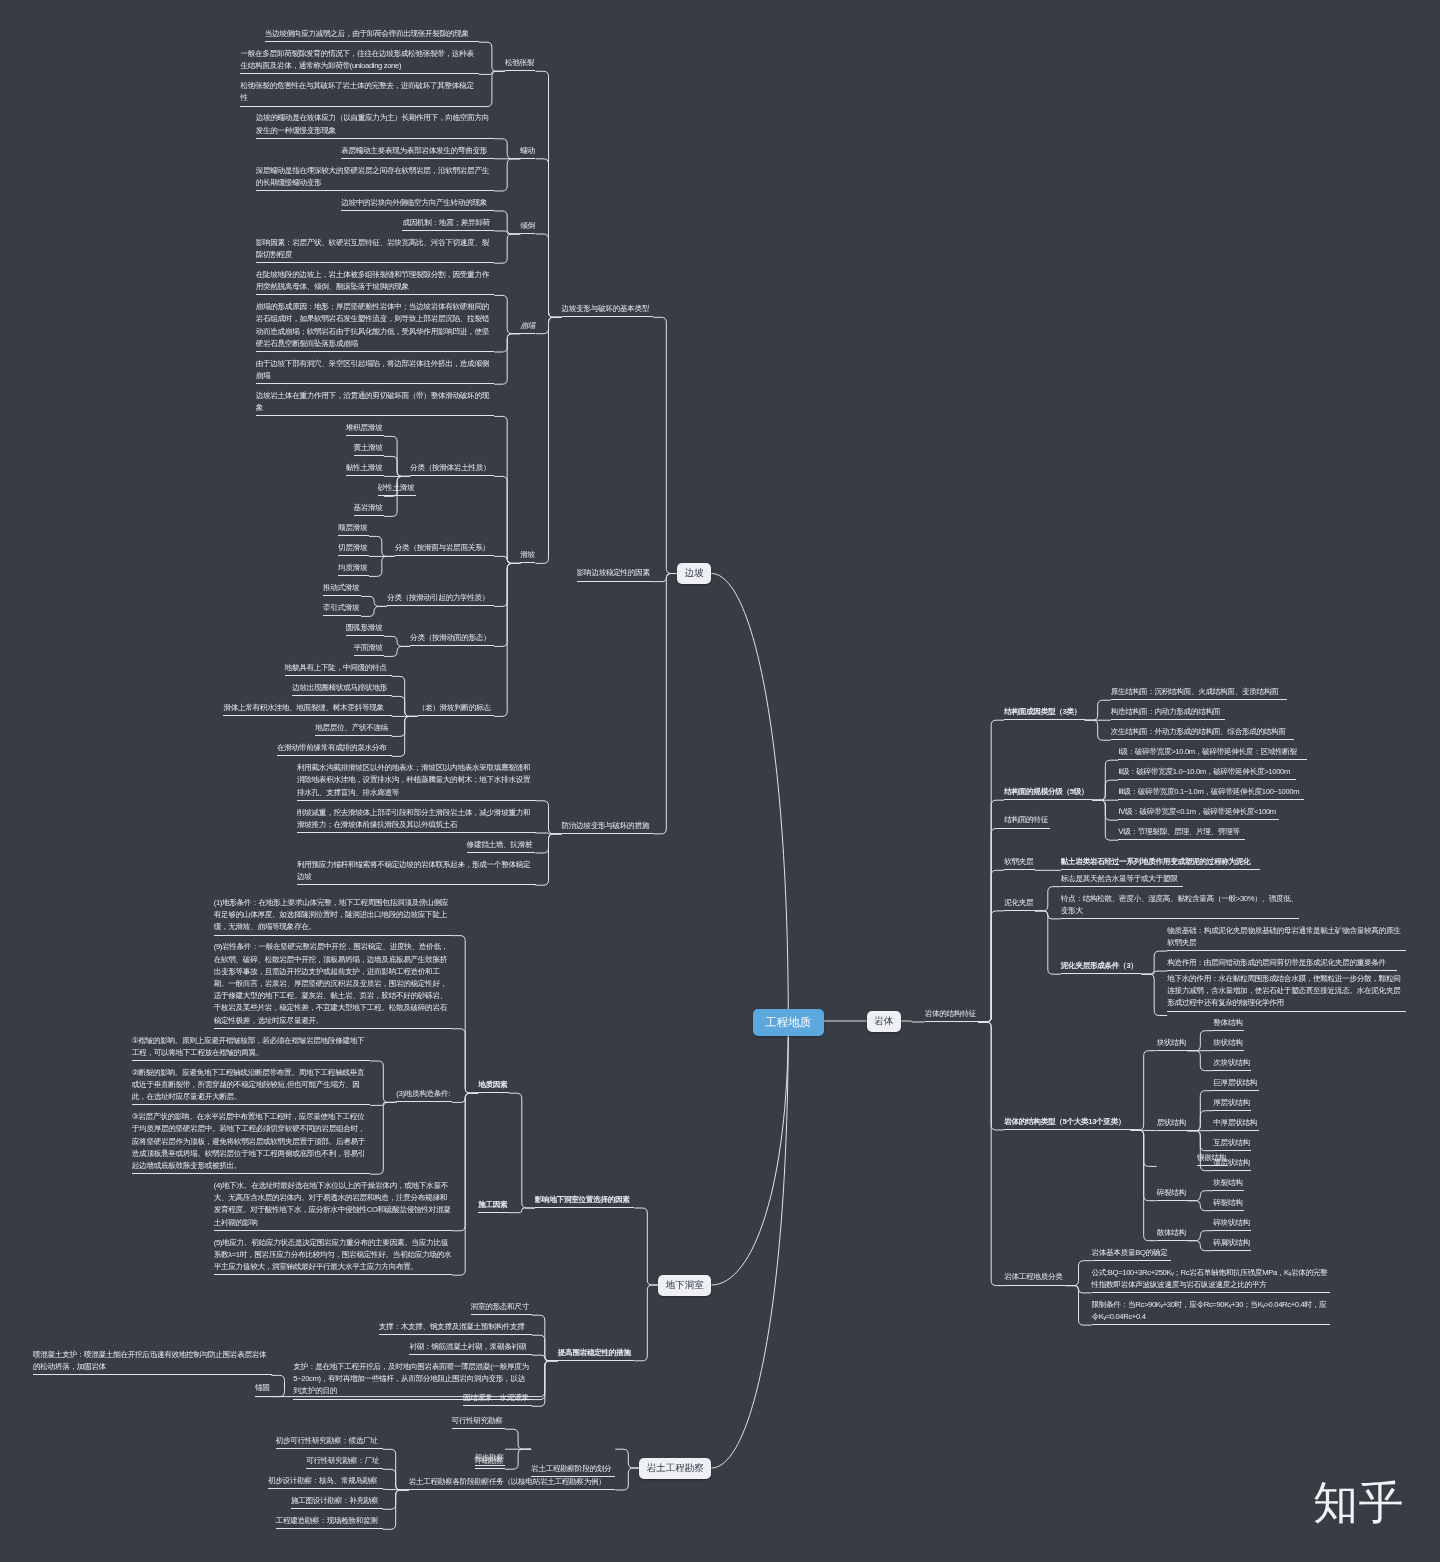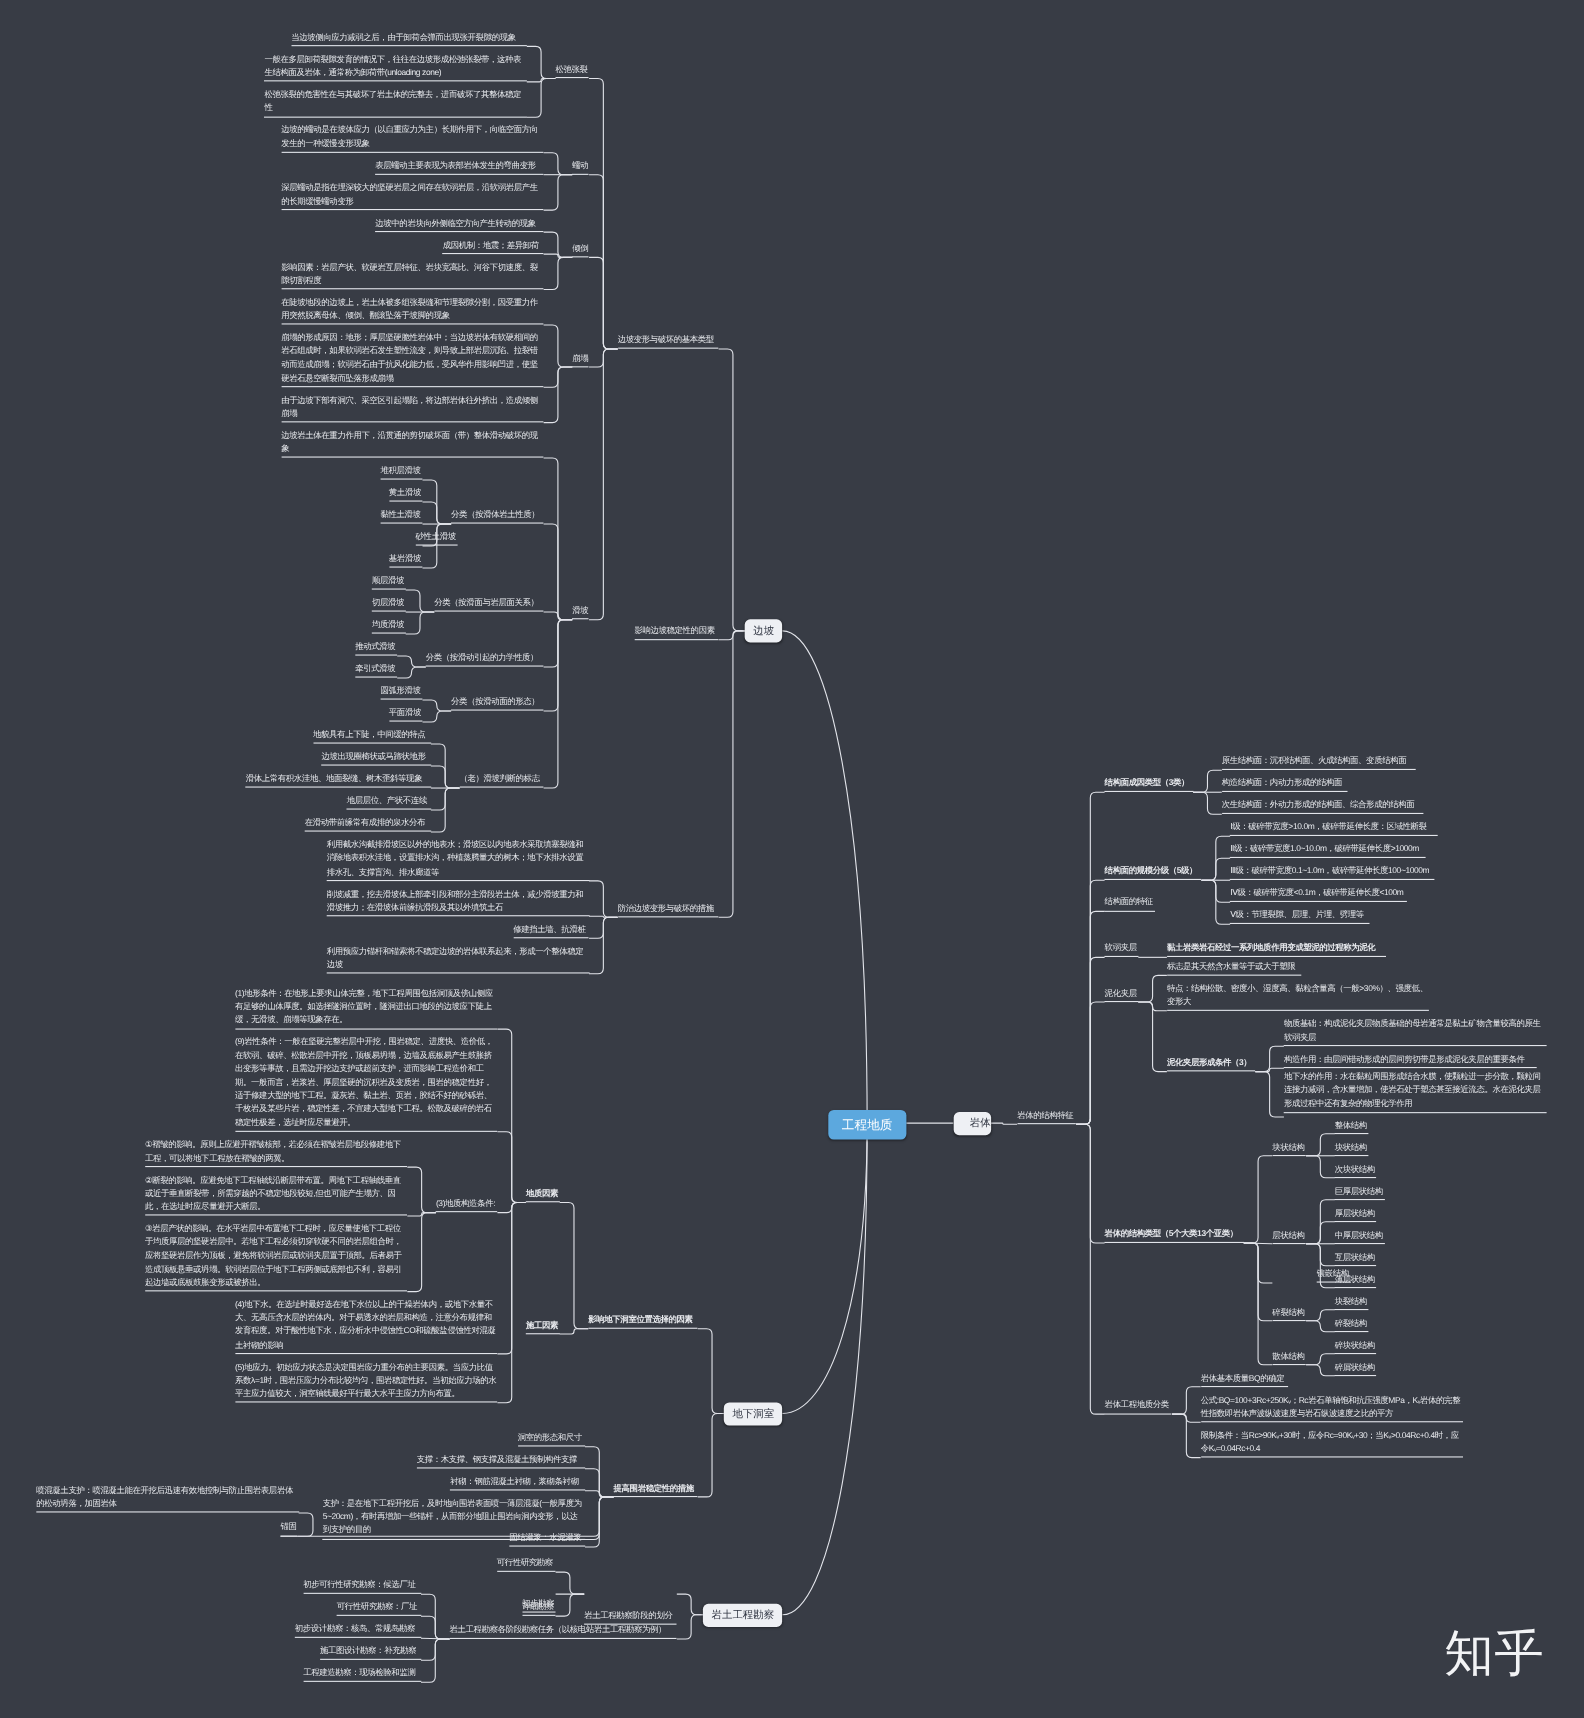--- a/index.html
+++ b/index.html
@@ -164,21 +164,21 @@
       <div class="nd wrap" style="width: 238.5px; left: 240.4px; top: 48px;"><span>一般在多层卸荷裂隙发育的情况下，往往在边坡形成松弛张裂带，这种表生结构面及岩体，通常称为卸荷带(unloading zone)</span><i class="ul"></i></div>
       <div class="nd wrap" style="width: 238.5px; left: 240.4px; top: 80.2px;"><span>松弛张裂的危害性在与其破坏了岩土体的完整去，进而破坏了其整体稳定性</span><i class="ul"></i></div>
       <div class="nd" style="width: 15.3px; left: 520.2px; top: 144.6px;"><span>蠕动</span><i class="ul"></i></div>
       <div class="nd wrap" style="width: 238.5px; left: 255.7px; top: 112.4px;"><span>边坡的蠕动是在坡体应力（以自重应力为主）长期作用下，向临空面方向发生的一种缓慢变形现象</span><i class="ul"></i></div>
       <div class="nd" style="width: 153px; left: 341.2px; top: 144.6px;"><span>表层蠕动主要表现为表部岩体发生的弯曲变形</span><i class="ul"></i></div>
       <div class="nd wrap" style="width: 238.5px; left: 255.7px; top: 164.6px;"><span>深层蠕动是指在埋深较大的坚硬岩层之间存在软弱岩层，沿软弱岩层产生的长期缓慢蠕动变形</span><i class="ul"></i></div>
       <div class="nd" style="width: 15.3px; left: 520.2px; top: 219.8px;"><span>倾倒</span><i class="ul"></i></div>
       <div class="nd" style="width: 153px; left: 341.2px; top: 196.8px;"><span>边坡中的岩块向外侧临空方向产生转动的现象</span><i class="ul"></i></div>
       <div class="nd" style="width: 91.8px; left: 402.4px; top: 216.8px;"><span>成因机制：地震；差异卸荷</span><i class="ul"></i></div>
       <div class="nd wrap" style="width: 238.5px; left: 255.7px; top: 236.8px;"><span>影响因素：岩层产状、软硬岩互层特征、岩块宽高比、河谷下切速度、裂隙切割程度</span><i class="ul"></i></div>
-      <div class="nd" style="width: 15.3px; left: 520.2px; top: 319.5px;"><span>崩塌</span><i class="ul"></i></div>
+      <div class="nd" style="width: 15.3px; left: 520.2px; top: 319.5px; font-style: italic;"><span>崩塌</span><i class="ul"></i></div>
       <div class="nd wrap" style="width: 238.5px; left: 255.7px; top: 269px;"><span>在陡坡地段的边坡上，岩土体被多组张裂缝和节理裂隙分割，因受重力作用突然脱离母体、倾倒、翻滚坠落于坡脚的现象</span><i class="ul"></i></div>
       <div class="nd wrap" style="width: 238.5px; left: 255.7px; top: 301.2px;"><span>崩塌的形成原因：地形；厚层坚硬脆性岩体中；当边坡岩体有软硬相间的岩石组成时，如果软弱岩石发生塑性流变，则导致上部岩层沉陷、拉裂错动而造成崩塌；软弱岩石由于抗风化能力低，受风华作用影响凹进，使坚硬岩石悬空断裂而坠落形成崩塌</span><i class="ul"></i></div>
       <div class="nd wrap" style="width: 238.5px; left: 255.7px; top: 357.8px;"><span>由于边坡下部有洞穴、采空区引起塌陷，将边部岩体往外挤出，造成倾侧崩塌</span><i class="ul"></i></div>
       <div class="nd" style="width: 15.3px; left: 520.2px; top: 549.1px;"><span>滑坡</span><i class="ul"></i></div>
       <div class="nd wrap" style="width: 238.5px; left: 255.7px; top: 390px;"><span>边坡岩土体在重力作用下，沿贯通的剪切破坏面（带）整体滑动破坏的现象</span><i class="ul"></i></div>
       <div class="nd" style="width: 84.2px; left: 410.1px; top: 462.2px;"><span>分类（按滑体岩土性质）</span><i class="ul"></i></div>
       <div class="nd" style="width: 38.2px; left: 345.8px; top: 422.2px;"><span>堆积层滑坡</span><i class="ul"></i></div>
       <div class="nd" style="width: 30.6px; left: 353.5px; top: 442.2px;"><span>黄土滑坡</span><i class="ul"></i></div>
       <div class="nd" style="width: 38.2px; left: 345.8px; top: 462.2px;"><span>黏性土滑坡</span><i class="ul"></i></div>
       <div class="nd" style="width: 38.2px; left: 345.8px; top: 482.2px; margin-left: 32px;"><span>砂性土滑坡</span><i class="ul"></i></div>
@@ -233,21 +233,21 @@
       <div class="nd" style="width: 84.2px; left: 531.1px; top: 1435px; margin-top: 28px;"><span>岩土工程勘察阶段的划分</span><i class="ul"></i></div>
       <div class="nd" style="width: 53.5px; left: 451.6px; top: 1415px;"><span>可行性研究勘察</span><i class="ul"></i></div>
       <div class="nd" style="width: 30.6px; left: 474.5px; top: 1452px;"><span>初步勘察</span><i class="ul"></i></div>
       <div class="nd" style="width: 30.6px; left: 474.5px; top: 1455px;"><span>详细勘察</span><i class="ul"></i></div>
       <div class="nd" style="width: 206.6px; left: 408.7px; top: 1475.8px;"><span>岩土工程勘察各阶段勘察任务（以核电站岩土工程勘察为例）</span><i class="ul"></i></div>
       <div class="nd" style="width: 107.1px; left: 275.6px; top: 1435.1px;"><span>初步可行性研究勘察：候选厂址</span><i class="ul"></i></div>
       <div class="nd" style="width: 76.5px; left: 306.2px; top: 1455.1px;"><span>可行性研究勘察：厂址</span><i class="ul"></i></div>
       <div class="nd" style="width: 114.8px; left: 268px; top: 1475.1px;"><span>初步设计勘察：核岛、常规岛勘察</span><i class="ul"></i></div>
       <div class="nd" style="width: 91.8px; left: 290.9px; top: 1495.1px;"><span>施工图设计勘察：补充勘察</span><i class="ul"></i></div>
       <div class="nd" style="width: 107.1px; left: 275.6px; top: 1515.1px;"><span>工程建造勘察：现场检验和监测</span><i class="ul"></i></div>
-      <div class="box b1" style="width: 34px; height: 21px; left: 866.7px; top: 1010.5px; justify-content: flex-end;">
+      <div class="box b1" style="width: 34px; height: 21px; left: 866.7px; top: 1010.5px;">
         <span>岩体</span>
       </div>
       <div class="nd" style="width: 53.5px; left: 924.7px; top: 1007.8px;"><span>岩体的结构特征</span><i class="ul"></i></div>
       <div class="nd b" style="width: 80.4px; left: 1004.2px; top: 706px;"><span>结构面成因类型（3类）</span><i class="ul"></i></div>
       <div class="nd" style="width: 176px; left: 1110.7px; top: 686px;"><span>原生结构面：沉积结构面、火成结构面、变质结构面</span><i class="ul"></i></div>
       <div class="nd" style="width: 114.8px; left: 1110.7px; top: 706px;"><span>构造结构面：内动力形成的结构面</span><i class="ul"></i></div>
       <div class="nd" style="width: 183.6px; left: 1110.7px; top: 726px;"><span>次生结构面：外动力形成的结构面、综合形成的结构面</span><i class="ul"></i></div>
       <div class="nd b" style="width: 88.1px; left: 1004.2px; top: 786px;"><span>结构面的规模分级（5级）</span><i class="ul"></i></div>
       <div class="nd" style="width: 188.4px; left: 1118.3px; top: 746px;"><span>Ⅰ级：破碎带宽度&gt;10.0m，破碎带延伸长度：区域性断裂</span><i class="ul"></i></div>
       <div class="nd" style="width: 177.8px; left: 1118.3px; top: 766px;"><span>Ⅱ级：破碎带宽度1.0~10.0m，破碎带延伸长度&gt;1000m</span><i class="ul"></i></div>

